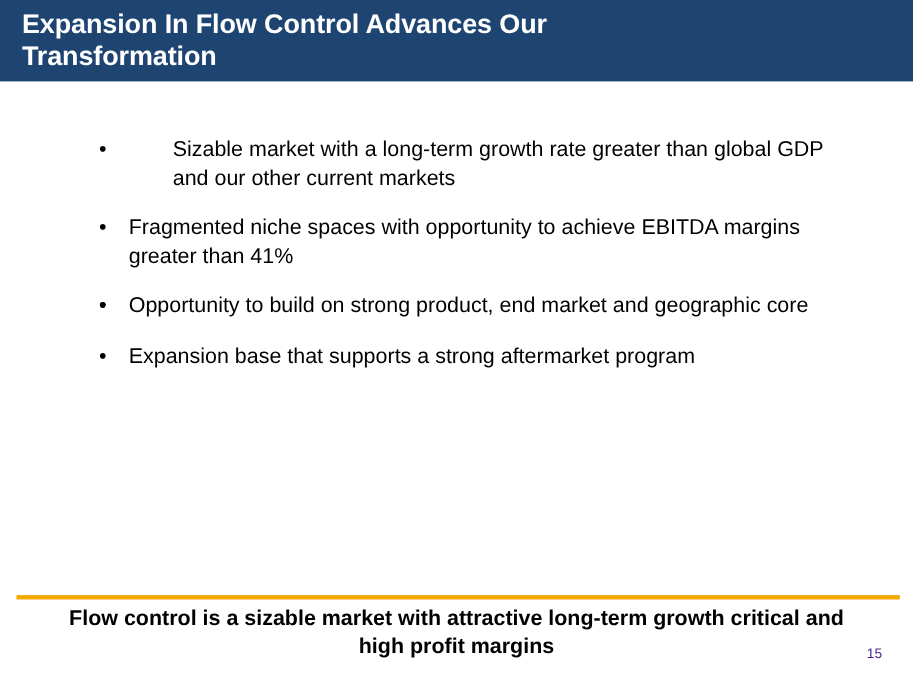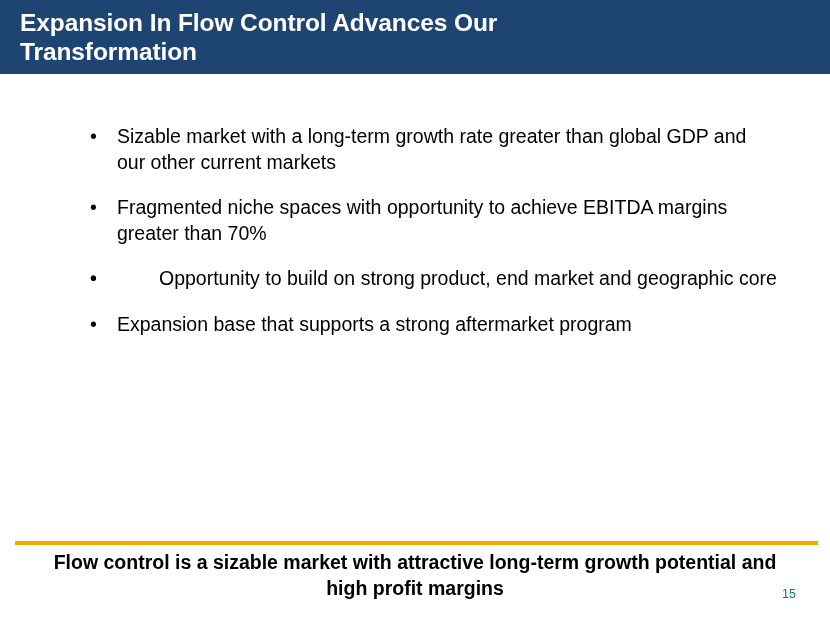--- a/index.html
+++ b/index.html
@@ -97,24 +97,24 @@
     width: 14px;
     color: #000000;
     font-size: 19.5px;
     line-height: 25.5px;
     text-align: left;
   }
   .bullet-text {
     display: block;
   }
   
-  .bi-0 .bullet-text { max-width: 640px; }
+  .bi-0 .bullet-text { max-width: 640px; margin-left: 40px; }
   .bi-1 .bullet-text { max-width: 660px; }
   .bi-2 .bullet-text { max-width: 600px; }
-  .bi-3 .bullet-text { max-width: 625px; margin-left: 42px; }
+  .bi-3 .bullet-text { max-width: 625px; }
   .bi-4 .bullet-text { max-width: 660px; }
 
   
   .gold-rule {
     position: absolute;
     left: 15px;
     top: 541px;
     width: 803px;
     height: 4px;
     background: #f5a800;
@@ -129,21 +129,22 @@
     font-family: "Liberation Sans", sans-serif;
     font-weight: bold;
     font-size: 19.5px;
     line-height: 26px;
   }
   .slide-number {
     position: absolute;
     left: 782px;
     top: 587px;
     width: 26px;
-    color: #0f766e;
+    text-align: center;
+    color: #4c1d95;
     font-family: "Liberation Sans", sans-serif;
     font-size: 12.5px;
     line-height: 14px;
   }
 </style>
 </head>
 <body>
 
 <div class="slide">
 
@@ -155,21 +156,21 @@
   <div class="body-area">
     <ul class="bullet-list">
 
       <li class="bullet-item bi-0">
         <span class="bullet-marker">•</span>
         <span class="bullet-text">Sizable market with a long-term growth rate greater than global GDP and our other current markets</span>
       </li>
 
       <li class="bullet-item bi-1">
         <span class="bullet-marker">•</span>
-        <span class="bullet-text">Fragmented niche spaces with opportunity to achieve EBITDA margins greater than 70%</span>
+        <span class="bullet-text">Fragmented niche spaces with opportunity to achieve EBITDA margins greater than 41%</span>
       </li>
 
       <li class="bullet-item bi-2">
         <span class="bullet-marker">•</span>
       </li>
 
       <li class="bullet-item bi-3">
         <span class="bullet-marker">•</span>
         <span class="bullet-text">Opportunity to build on strong product, end market and geographic core</span>
       </li>
@@ -177,17 +178,17 @@
       <li class="bullet-item bi-4">
         <span class="bullet-marker">•</span>
         <span class="bullet-text">Expansion base that supports a strong aftermarket program</span>
       </li>
 
     </ul>
   </div>
 
   <div class="gold-rule"></div>
 
-  <div class="footer-statement">Flow control is a sizable market with attractive long-term growth potential and high profit margins</div>
+  <div class="footer-statement">Flow control is a sizable market with attractive long-term growth critical and high profit margins</div>
 
   <div class="slide-number">15</div>
 
 </div>
 
 </body></html>

